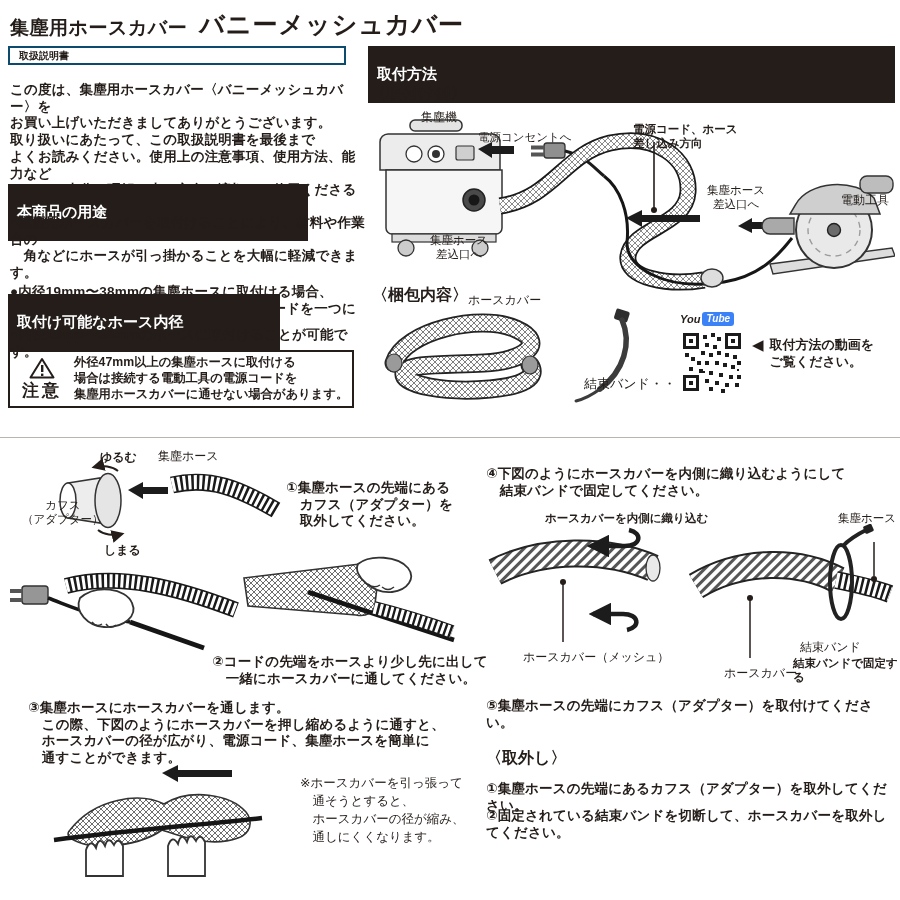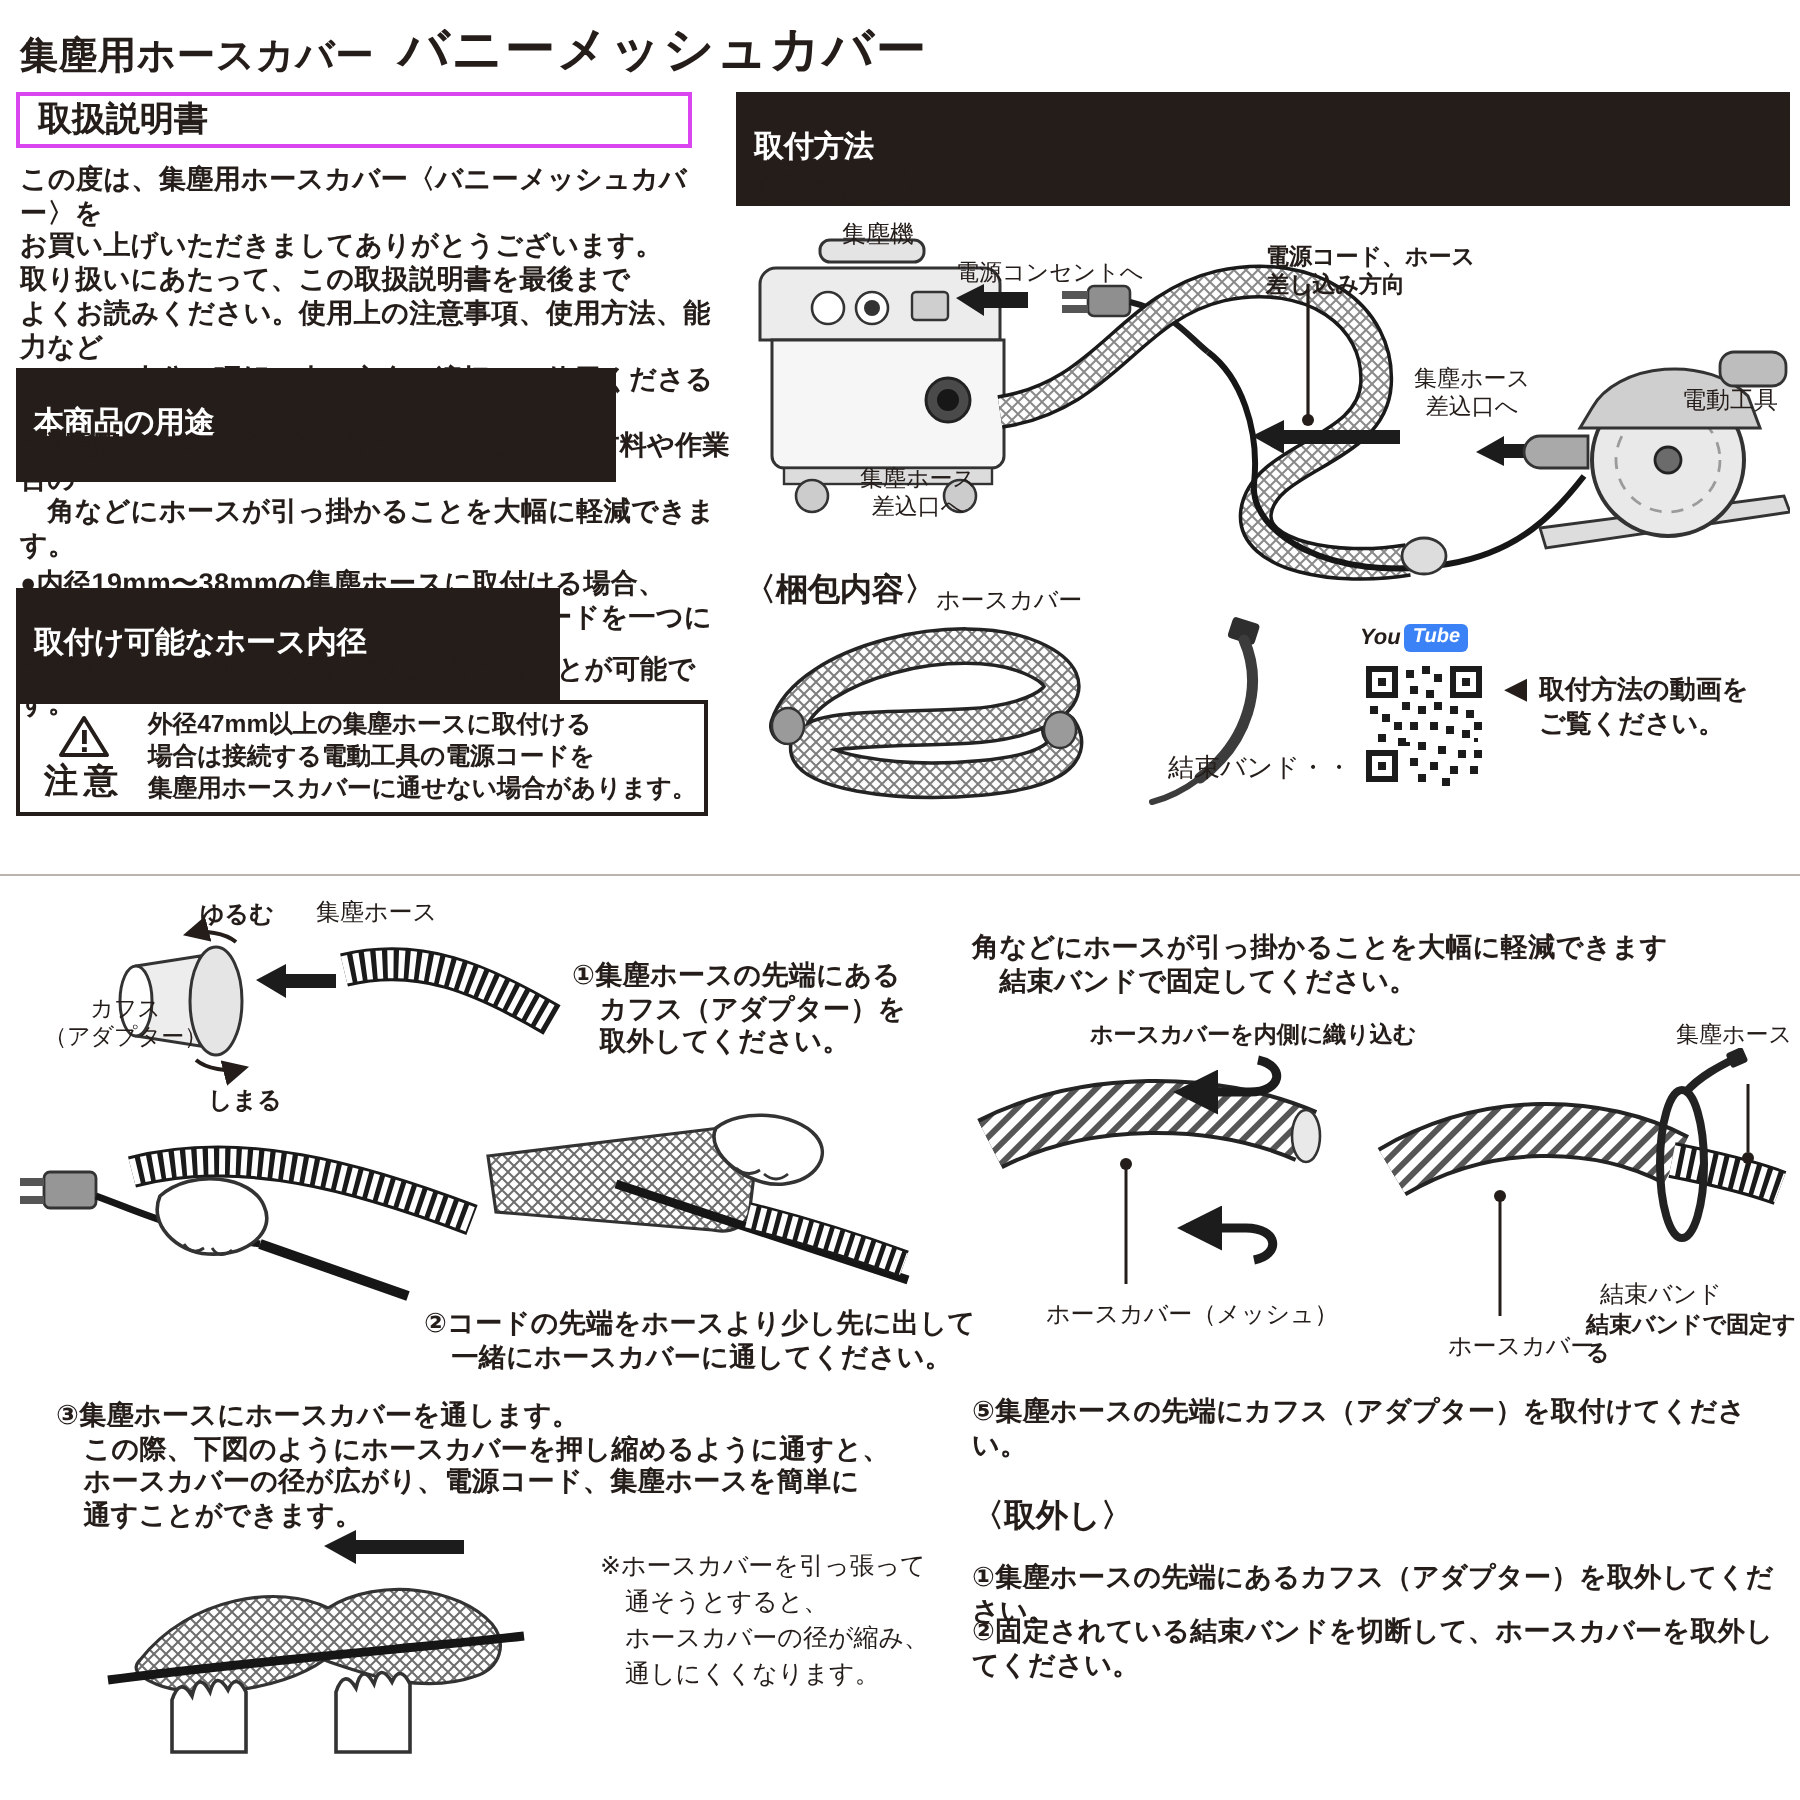--- a/index.html
+++ b/index.html
@@ -1,21 +1,21 @@
 <!DOCTYPE html>
 <html><head>
 <meta charset="utf-8">
 <style>
   * { margin:0; padding:0; box-sizing:border-box; }
   body { background:#fff; font-family:"Liberation Sans","DejaVu Sans",sans-serif; color:#241d1a; }
   .page { position:relative; width:900px; height:900px; background:#fff; overflow:hidden; }
   .abs { position:absolute; }
   .pre { white-space:pre-line; }
   .blkhdr { background:#241d1a; color:#fff; font-weight:bold; font-size:15px; padding:19px 9px; line-height:1.25; }
-  .boxhdr { border:2px solid #d946ef; font-weight:bold; font-size:17px; padding:1px 9px; line-height:1.3; }
+  .boxhdr { border:2px solid #0c4a6e; font-weight:bold; font-size:10px; padding:1px 9px; line-height:1.3; }
   .body-txt { font-size:13.5px; font-weight:bold; line-height:1.24; letter-spacing:0.2px; }
   .lbl { font-size:11.5px; line-height:1.2; color:#241d1a;text-align:center; }
   .lbl-b { font-size:11.5px; font-weight:bold; line-height:1.18; }
   .heading2 { font-size:16px; font-weight:bold; }
   .note-txt { font-size:12.5px; line-height:1.45; }
   .caution-box { border:2px solid #241d1a; display:flex; align-items:center; }
   .caution-left { width:64px; display:flex; flex-direction:column; align-items:center; justify-content:center; }
   .caution-word { font-size:17px; font-weight:bold; letter-spacing:3px; }
   .caution-text { font-size:12.3px; font-weight:bold; line-height:1.3; flex:1; }
   .yt-row { display:flex; align-items:center; gap:2px; }
@@ -302,21 +302,21 @@
       <path d="M4,82 C80,72 160,66 212,60" stroke="#161616" stroke-width="4.5" fill="none"></path>
       <path d="M36,118 v-26 q4,-12 10,-2 q3,-13 9,-2 q3,-11 9,-1 q4,-9 9,1 v30 z" fill="#fff" stroke="#333" stroke-width="1.8"></path>
       <path d="M118,118 v-30 q4,-12 10,-2 q3,-13 9,-2 q3,-11 9,-1 q4,-9 9,1 v34 z" fill="#fff" stroke="#333" stroke-width="1.8"></path>
     </g>
   </svg>
   <div class="abs note-txt pre" style="left:300px; top:774px;">※ホースカバーを引っ張って
 　通そうとすると、
 　ホースカバーの径が縮み、
 　通しにくくなります。</div>
 
-  <div class="abs body-txt pre" style="left:486px; top:466px;">角などにホースが引っ掛かることを大幅に軽減できます
+  <div class="abs body-txt pre" style="left:486px; top:466px;">④下図のようにホースカバーを内側に織り込むようにして
 　結束バンドで固定してください。</div>
   <div class="abs lbl-b" style="left:545px; top:512px;">ホースカバーを内側に織り込む</div>
   <div class="abs lbl" style="left:838px; top:512px;">集塵ホース</div>
 
   <svg class="abs" style="left:487px; top:524px;" width="175" height="118" viewBox="0 0 175 118">
     <defs>
       <pattern id="hD" width="7" height="7" patternUnits="userSpaceOnUse" patternTransform="rotate(45)">
         <rect width="7" height="7" fill="#fff"></rect>
         <rect width="3" height="7" fill="#565656"></rect>
       </pattern>

